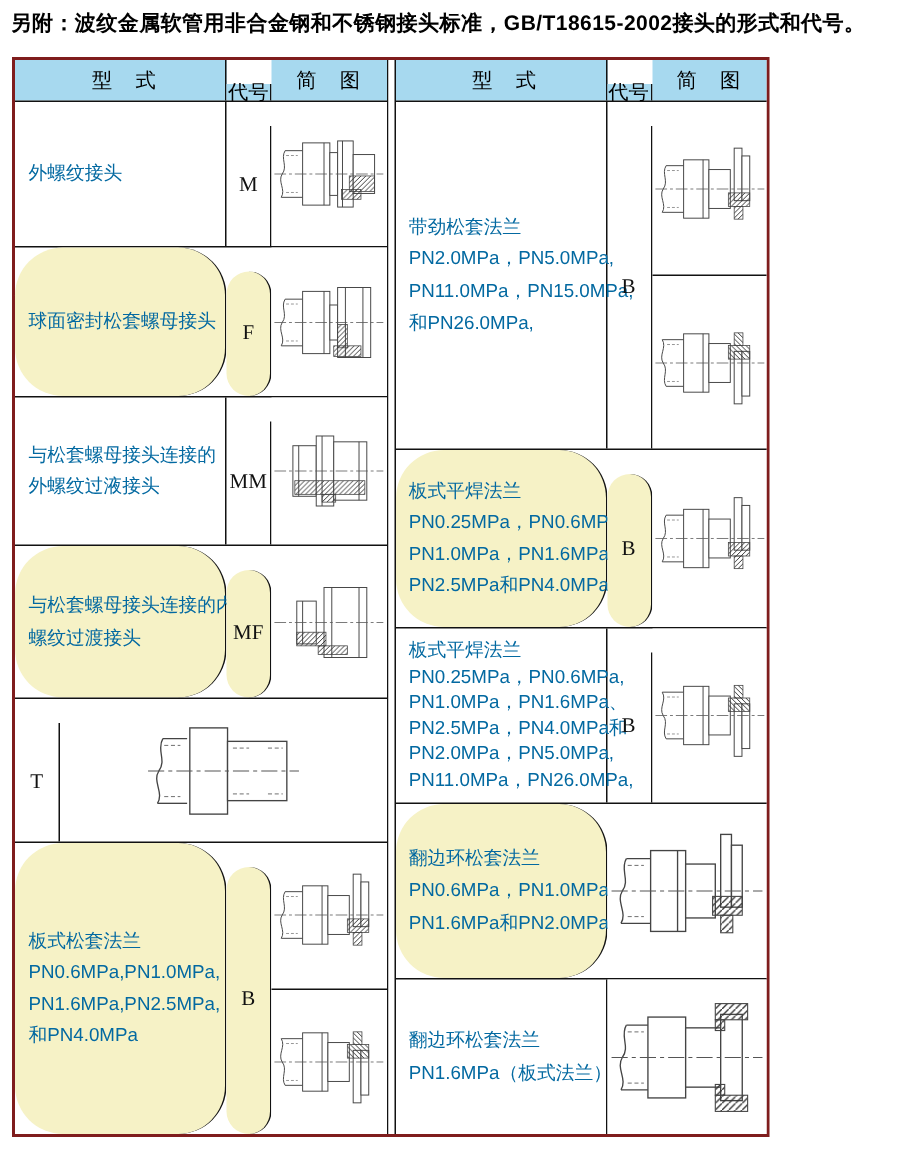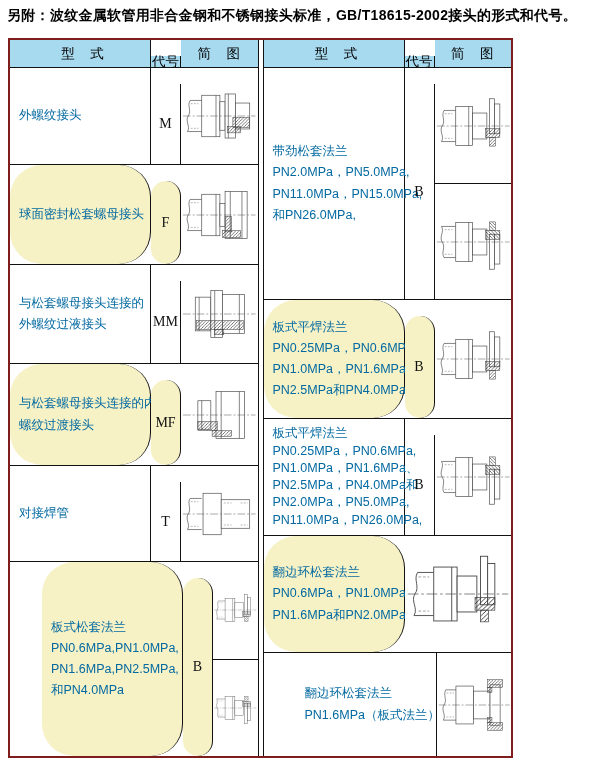--- a/index.html
+++ b/index.html
@@ -19,21 +19,21 @@
     position:absolute; left:8px; top:38px; width:505px; height:720px;
     box-sizing:border-box; border:2px solid #7f1d1d; background:#fff;
     display:flex;
   }
   .half { flex:1 1 0; display:flex; flex-direction:column; box-sizing:border-box; min-width:0; }
   .half.left  { border-right:1px solid #111; }
   .half.right { border-left:1px solid #111; }
   .gap { width:4px; background:#fff; flex:0 0 auto; }
   .trow { display:flex; box-sizing:border-box; border-top:1px solid #111; flex:0 0 auto; min-height:0; }
   .trow.header { border-top:none; height:27px; }
-  .trow:last-child { flex:1 1 auto;padding-left:32px; }
+  .trow:last-child { flex:1 1 auto; }
   .cell { box-sizing:border-box; min-width:0; }
   .c-type {
     width:141px; flex:0 0 141px; border-right:1px solid #111;
     display:flex; flex-direction:column; justify-content:center;
     padding:4px 3px 4px 9px; font-size:12.5px; color:#0369a1;
   }
   .c-type .line { line-height:1.7; white-space:nowrap; }
   .c-type.dense .line { line-height:1.38; }
   .c-code {
     width:30px; flex:0 0 30px; border-right:1px solid #111;
@@ -160,23 +160,20 @@
                 <line x1="62" y1="10" x2="62" y2="82" stroke="#444" stroke-width="1" fill="none"></line>
                 <line x1="90" y1="10" x2="90" y2="82" stroke="#444" stroke-width="1" fill="none"></line>
                 <rect x="26" y="56" width="30" height="14" stroke="#444" stroke-width="0.8" fill="url(#hh)"></rect>
                 <rect x="48" y="70" width="30" height="9" stroke="#444" stroke-width="0.8" fill="url(#hh)"></rect>
                 <line x1="3" y1="46" x2="115" y2="46" stroke="#555" stroke-width="0.8" stroke-dasharray="12 3 3 3"></line>
               </svg>
             </div>
           </div>
         </div>
         <div class="trow" style="height: 96px;">
-          <div class="cell c-type">
-            <div class="line">对接焊管</div>
-          </div>
           <div class="cell c-code">T</div>
           <div class="cell c-diag">
             <div class="dwrap">
               <svg viewBox="0 0 118 92" preserveAspectRatio="xMidYMid meet">
                 <path d="M14,22 C9,30 17,38 11,46 C6,54 15,62 10,70" stroke="#444" stroke-width="1" fill="none"></path>
                 <line x1="14" y1="22" x2="32" y2="22" stroke="#444" stroke-width="1" fill="none"></line>
                 <line x1="10" y1="70" x2="32" y2="70" stroke="#444" stroke-width="1" fill="none"></line>
                 <line x1="15" y1="27" x2="27" y2="27" stroke="#666" stroke-width="0.7" stroke-dasharray="3 2" fill="none"></line>
                 <line x1="15" y1="65" x2="27" y2="65" stroke="#666" stroke-width="0.7" stroke-dasharray="3 2" fill="none"></line>
                 <rect x="34" y="14" width="28" height="64" stroke="#444" stroke-width="1" fill="#fff"></rect>

